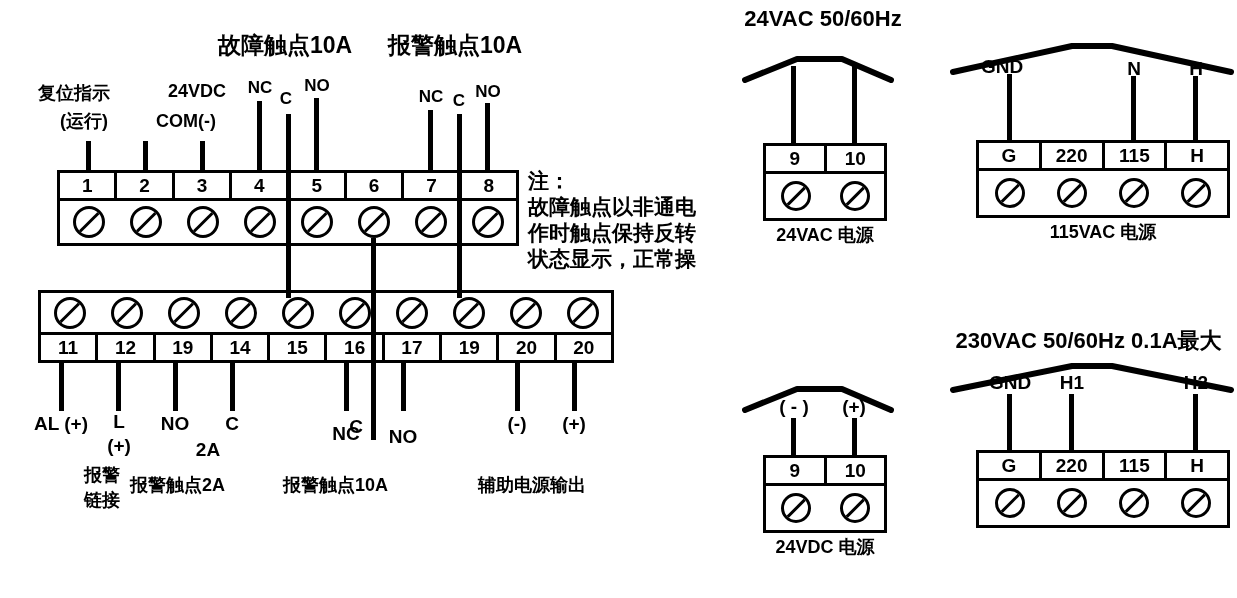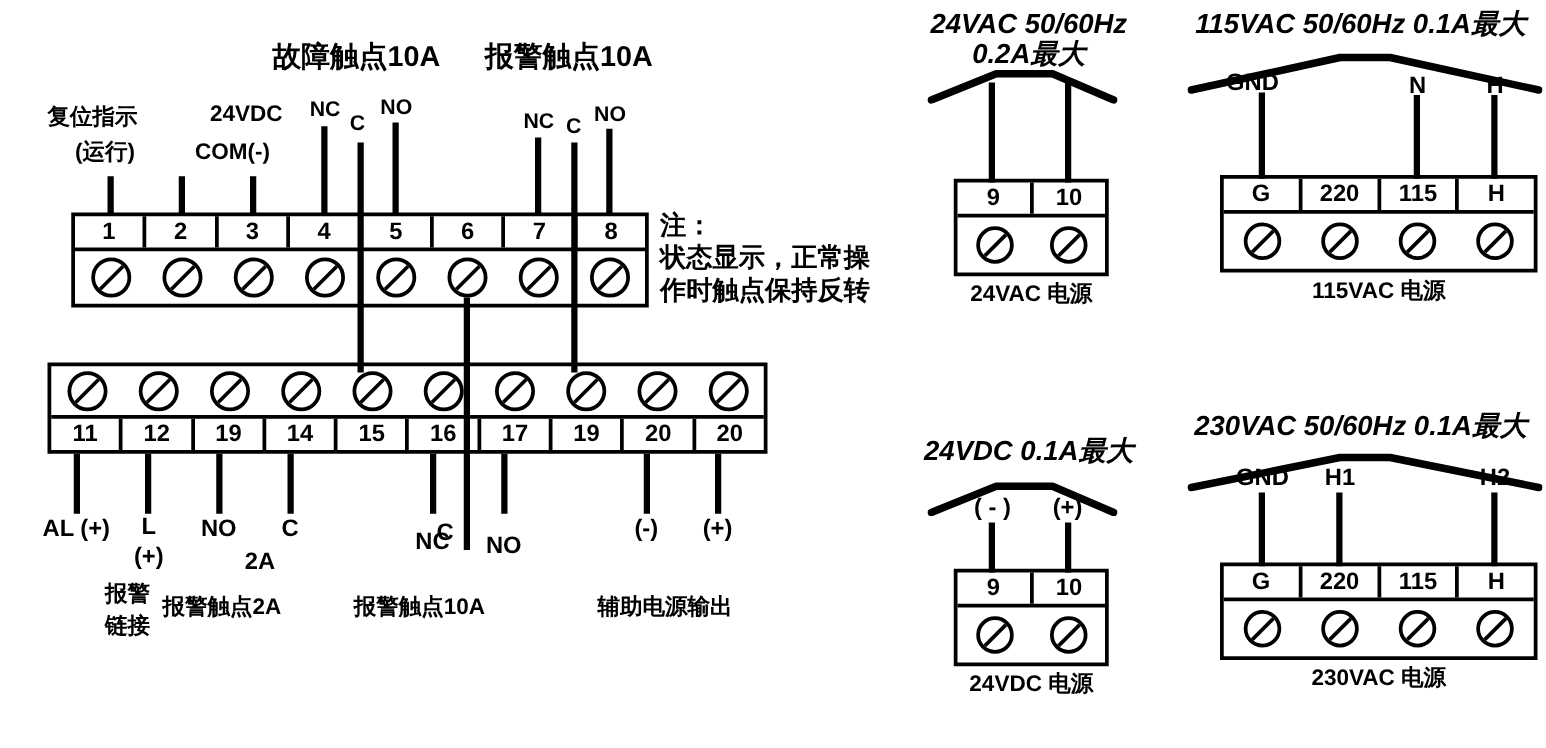--- a/index.html
+++ b/index.html
@@ -4,21 +4,21 @@
 <style>
   * { margin:0; padding:0; box-sizing:border-box; }
   html,body { background:#ffffff; }
   body { font-family:"Liberation Sans","DejaVu Sans",sans-serif; color:#000; }
   .diagram { position:relative; width:1237px; height:598px; background:#fff; overflow:hidden; }
 
   .lbl { position:absolute; font-weight:bold; white-space:nowrap; line-height:1.1; }
   .f17 { font-size:17px; }
   .f19 { font-size:19px; }
   .f21 { font-size:18px; }
-  .f22 { font-size:22px;font-style:italic; }
+  .f22 { font-size:22px; }
   .f23 { font-size:23px; }
   .ctr { text-align:center; }
 
   .wire { position:absolute; width:5px; background:#000; z-index:3; }
 
   .tblock { position:absolute; border:3px solid #000; background:#fff; z-index:1; }
   .row { display:flex; }
   .divb { border-bottom:3px solid #000; }
   .cells .cell { flex:1; text-align:center; font-weight:bold; font-size:19px; line-height:25px; height:25px; border-right:3px solid #000; overflow:hidden; }
   .cells .cell:last-child { border-right:0; }
@@ -100,22 +100,23 @@
           <div class="screw"></div>
         </div>
       <div class="scell">
           <div class="screw"></div>
         </div>
     </div>
   </div>
 
   <div class="notebox">
     <div>注：</div>
+    <div>故障触点以非通电</div>
+    <div>作时触点保持反转</div>
     <div>状态显示，正常操</div>
-    <div>作时触点保持反转</div>
   </div>
 
   <div class="tblock" style="left:38px;top:290px;width:576px">
     <div class="row screws h42 divb">
       <div class="scell">
           <div class="screw"></div>
         </div>
       <div class="scell">
           <div class="screw"></div>
         </div>
@@ -179,21 +180,20 @@
   <div class="lbl f19 ctr" style="left:494px;top:414px;width:46px">(-)</div>
   <div class="lbl f19 ctr" style="left:551px;top:414px;width:46px">(+)</div>
 
   <div class="lbl f21" style="left:84px;top:466px">报警</div>
   <div class="lbl f21" style="left:84px;top:491px">链接</div>
   <div class="lbl f21" style="left:130px;top:476px">报警触点2A</div>
   <div class="lbl f21" style="left:283px;top:476px">报警触点10A</div>
   <div class="lbl f21" style="left:478px;top:476px">辅助电源输出</div>
 
   <div class="lbl f22 ctr" style="left:733px;top:7px;width:180px">24VAC 50/60Hz</div>
-  <div class="lbl f22 ctr" style="left:733px;top:31px;width:180px">0.2A最大</div>
   <svg class="roof" style="left:742px;top:55px" width="152" height="28" viewBox="0 0 152 28">
     <polyline points="3,25 55,4 100,4 149,25" fill="none" stroke="#000" stroke-width="6" stroke-linecap="round" stroke-linejoin="round"></polyline>
   </svg>
   <div class="wire" style="left:791px;top:66px;height:80px"></div>
   <div class="wire" style="left:852px;top:66px;height:80px"></div>
   <div class="tblock" style="left:763px;top:143px;width:124px">
     <div class="row cells divb">
       <div class="cell">9</div>
       <div class="cell">10</div>
     </div>
@@ -201,21 +201,20 @@
       <div class="scell">
           <div class="screw sm"></div>
         </div>
       <div class="scell">
           <div class="screw sm"></div>
         </div>
     </div>
   </div>
   <div class="lbl f21 ctr" style="left:763px;top:226px;width:124px">24VAC 电源</div>
 
-  <div class="lbl f22 ctr" style="left:940px;top:7px;width:297px">115VAC 50/60Hz 0.1A最大</div>
   <svg class="roof" style="left:950px;top:42px" width="284" height="34" viewBox="0 0 284 34">
     <polyline points="3,30 122,4 162,4 281,30" fill="none" stroke="#000" stroke-width="6" stroke-linecap="round" stroke-linejoin="round"></polyline>
   </svg>
   <div class="lbl f19 ctr" style="left:978px;top:57px;width:48px">GND</div>
   <div class="lbl f19 ctr" style="left:1117px;top:59px;width:34px">N</div>
   <div class="lbl f19 ctr" style="left:1179px;top:59px;width:34px">H</div>
   <div class="wire" style="left:1007px;top:74px;height:69px"></div>
   <div class="wire" style="left:1131px;top:76px;height:67px"></div>
   <div class="wire" style="left:1193px;top:76px;height:67px"></div>
   <div class="tblock" style="left:976px;top:140px;width:254px">
@@ -235,21 +234,20 @@
       <div class="scell">
           <div class="screw sm"></div>
         </div>
       <div class="scell">
           <div class="screw sm"></div>
         </div>
     </div>
   </div>
   <div class="lbl f21 ctr" style="left:976px;top:223px;width:254px">115VAC 电源</div>
 
-  <div class="lbl f22 ctr" style="left:733px;top:349px;width:180px">24VDC 0.1A最大</div>
   <svg class="roof" style="left:742px;top:385px" width="152" height="28" viewBox="0 0 152 28">
     <polyline points="3,25 55,4 100,4 149,25" fill="none" stroke="#000" stroke-width="6" stroke-linecap="round" stroke-linejoin="round"></polyline>
   </svg>
   <div class="lbl f19 ctr" style="left:770px;top:397px;width:48px">( - )</div>
   <div class="lbl f19 ctr" style="left:833px;top:397px;width:42px">(+)</div>
   <div class="wire" style="left:791px;top:418px;height:40px"></div>
   <div class="wire" style="left:852px;top:418px;height:40px"></div>
   <div class="tblock" style="left:763px;top:455px;width:124px">
     <div class="row cells divb">
       <div class="cell">9</div>
@@ -291,16 +289,15 @@
           <div class="screw sm"></div>
         </div>
       <div class="scell">
           <div class="screw sm"></div>
         </div>
       <div class="scell">
           <div class="screw sm"></div>
         </div>
     </div>
   </div>
-  <div class="lbl f21 ctr" style="left:976px;top:533px;width:254px">230VAC 电源</div>
 
 
 </div>
 
 </body></html>

